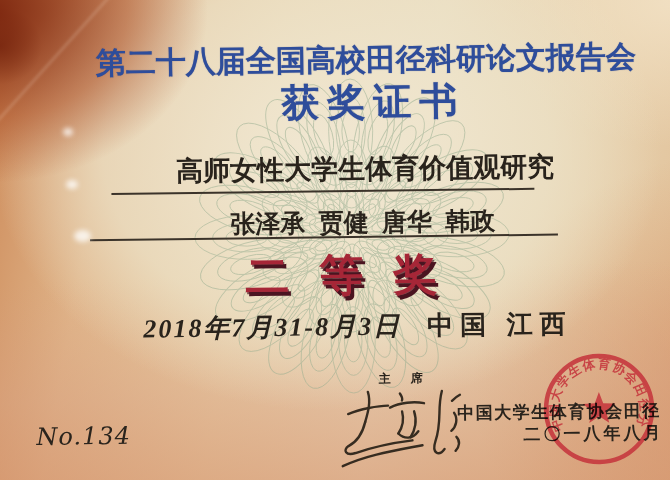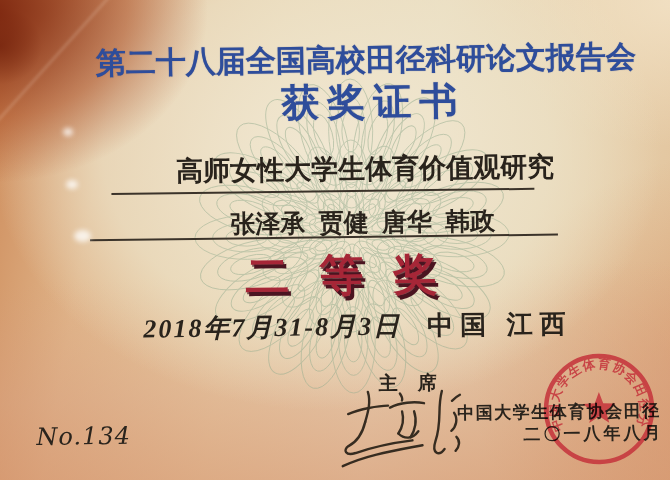--- a/index.html
+++ b/index.html
@@ -24,21 +24,21 @@
   .paper-title{top:151px;left:366px;font-size:27px;color:var(--ink);font-family:"Liberation Serif",serif;font-weight:600;}
   .authors{top:206px;left:363px;font-size:25px;color:var(--ink);font-family:"Liberation Serif",serif;font-weight:600;word-spacing:7px;}
   .rule{height:2px;background:var(--line);}
   .rule1{top:190px;left:112px;width:423px;}
   .rule2{top:236px;left:90px;width:468px;}
   .award{top:246px;left:356px;font-size:44px;font-weight:bold;color:var(--award_red);letter-spacing:30px;
          text-shadow:3px 4px 0 var(--award_shadow),1px 2px 0 rgba(74,20,32,.7);}
   .dateline{top:309px;left:357px;font-size:26px;font-weight:bold;color:var(--ink);font-family:"Liberation Serif",serif;}
   .dateline .d{font-style:italic;letter-spacing:2px;}
   .dateline .loc{margin-left:26px;letter-spacing:7px;}
-  .chairman{top:371px;left:377px;font-size:19px;font-weight:bold;color:var(--ink);letter-spacing:20px;}
+  .chairman{top:371px;left:377px;font-size:12px;font-weight:bold;color:var(--ink);letter-spacing:20px;}
   .issuer{top:403px;left:455px;font-size:17px;font-weight:bold;color:var(--ink);letter-spacing:1.5px;}
   .issue-date{top:425px;left:521px;font-size:17px;font-weight:bold;color:var(--ink);letter-spacing:3px;}
   .cert-no{top:419px;left:34px;font-size:24px;font-style:italic;font-family:"DejaVu Serif",serif;color:#2a241d;letter-spacing:1px;}
   .rosette{top:66px;left:182px;opacity:.55;}
   .seal{top:352px;left:537px;mix-blend-mode:multiply;opacity:.88;}
   .sig{top:382px;left:332px;}
   .glare{position:absolute;background:rgba(255,255,255,.75);border-radius:50%;filter:blur(2.5px);}
   .g1{left:63px;top:128px;width:10px;height:8px;}
   .g2{left:66px;top:180px;width:12px;height:9px;}
   .g3{left:74px;top:230px;width:17px;height:12px;}

